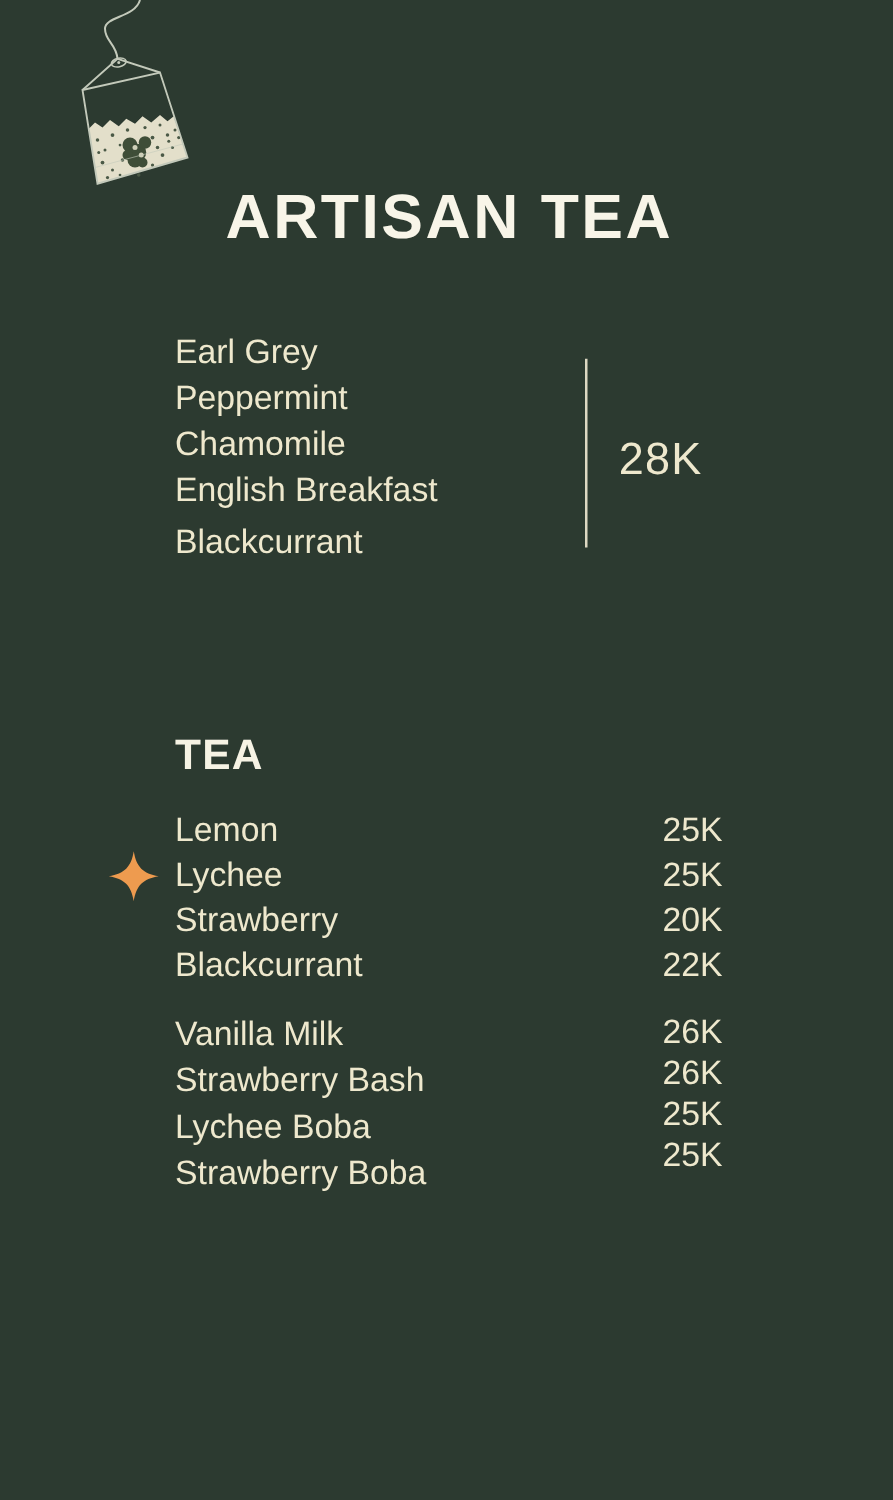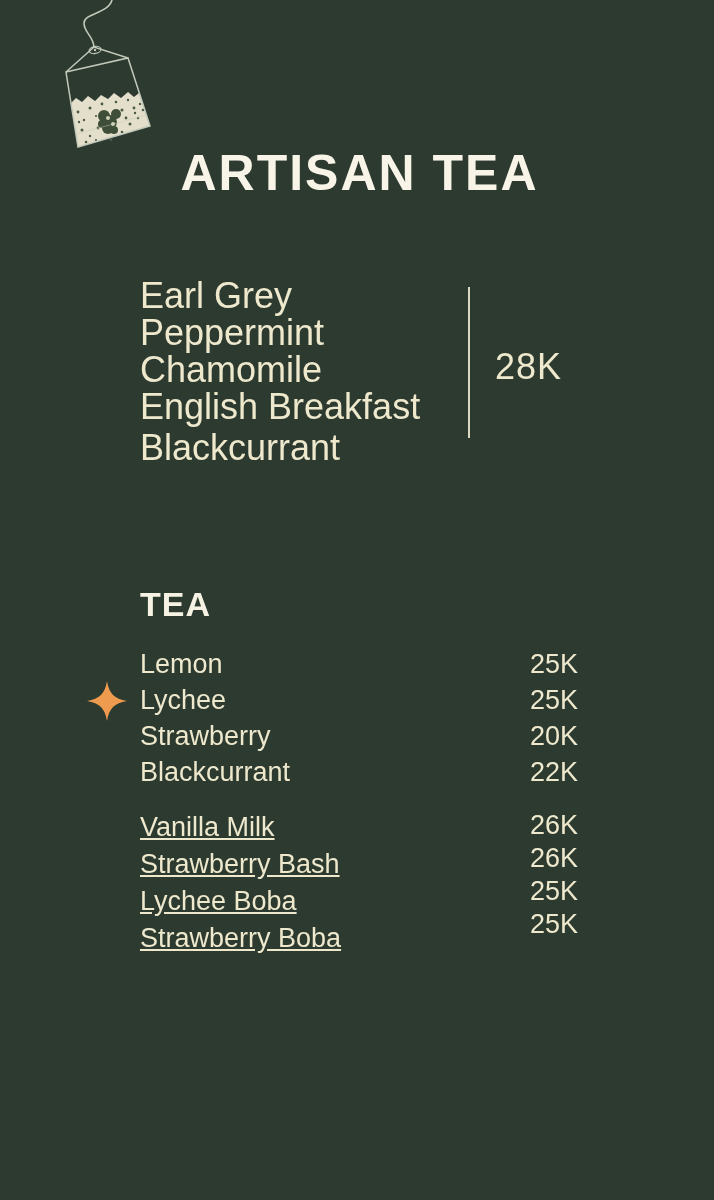--- a/index.html
+++ b/index.html
@@ -9,23 +9,23 @@
     font-family:"Liberation Sans", sans-serif;
     color:#eee8cd;
   }
   .teabag { position:absolute; left:38px; top:0; }
   .title {
     position:absolute; top:144px; left:5px; right:0;
     text-align:center; font-size:50px; font-weight:bold;
     letter-spacing:2px; color:#f8f5e8; margin:0;
   }
   .artisan-list {
-    position:absolute; left:140px; top:277px;
+    position:absolute; left:140px; top:263px;
     list-style:none; margin:0; padding:0;
-    font-size:36px; line-height:37px;
+    font-size:27px; line-height:37px;
   }
   .artisan-list li:last-child { margin-top:4px; }
   .divider {
     position:absolute; left:468px; top:287px;
     width:2px; height:151px; background:#ddd8c2;
   }
   .artisan-price {
     position:absolute; left:495px; top:346px; width:120px;
     text-align:left; font-size:36px; letter-spacing:1px;
   }
@@ -35,21 +35,21 @@
     margin:0 0 22px 0; letter-spacing:1px; line-height:39px;
   }
   .menu-row {
     display:flex; justify-content:space-between;
     font-size:27px; line-height:36px; position:relative;
   }
   .sparkle {
     position:absolute; left:-54px; top:-2px; width:42px; height:42px;
   }
   .group2 { display:flex; justify-content:space-between; margin-top:19px; }
-  .g2-labels { font-size:27px; line-height:37px;text-decoration:underline; }
+  .g2-labels { font-size:27px; line-height:37px; }
   .g2-prices { font-size:27px; line-height:33px; text-align:right; }
 </style>
 </head>
 <body>
 
 <div class="page">
 
   <svg class="teabag" width="150" height="165" viewBox="0 0 150 165" fill="none">
 
     <path d="M74,0 C70,14 46,13 46,23 C46,33 55,35 56,47" stroke="#c3c9ba" stroke-width="1.6" fill="none"></path>

